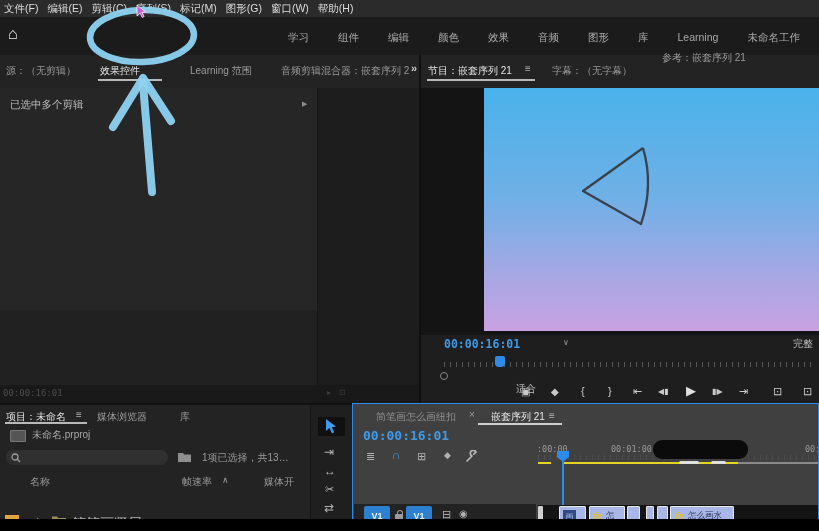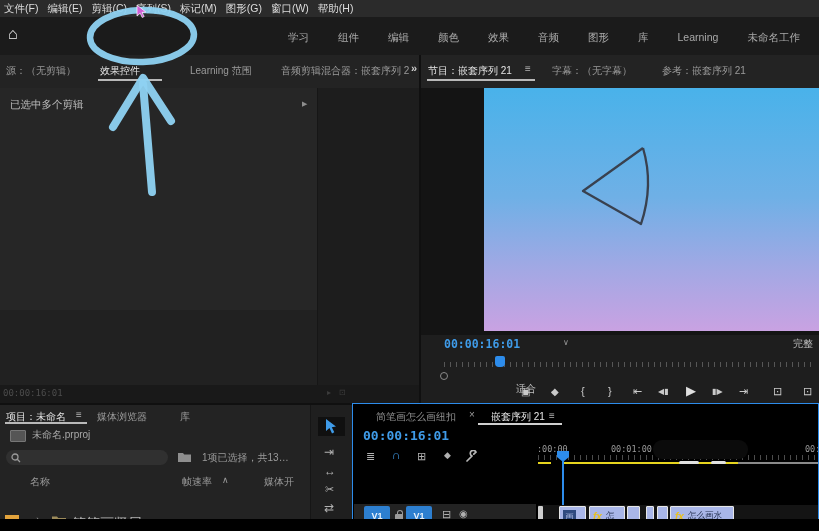--- a/index.html
+++ b/index.html
@@ -69,21 +69,21 @@
   <span class="abs tc" style="left:3px;top:388px;font-size:9px;color:#4c4c4c;">00:00:16:01</span>
   <span class="abs" style="left:327px;top:388px;font-size:8px;color:#3c3c3c;">▸</span>
   <span class="abs" style="left:339px;top:388px;font-size:8px;color:#3c3c3c;">⊡</span>
 
   <div class="abs" style="left:419px;top:55px;width:2px;height:348px;background:#101010;"></div>
   <div class="abs" style="left:421px;top:55px;width:398px;height:33px;background:#232323;"></div>
   <span class="abs tab on" style="left:428px;top:64px;">节目：嵌套序列 21</span>
   <span class="abs icn" style="left:525px;top:64px;">≡</span>
   <div class="abs underline" style="left:427px;top:79px;width:108px;"></div>
   <span class="abs tab" style="left:552px;top:64px;">字幕：（无字幕）</span>
-  <span class="abs tab" style="left:662px;top:64px;">参考：嵌套序列 21</span>
+  <span class="abs tab" style="left:662px;top:51px;">参考：嵌套序列 21</span>
 
   <div class="abs" style="left:421px;top:88px;width:398px;height:247px;background:#141414;"></div>
   <div class="abs" style="left:484px;top:88px;width:335px;height:243px;background:linear-gradient(180deg,#49b2ea 0%,#6fb0e6 45%,#a3a8e4 75%,#c9a2e2 100%);"></div>
   <svg class="abs" style="left:572px;top:140px;" width="90" height="92" viewBox="0 0 90 92">
     <path d="M71,8 L11,51 L69,84 Q82,45 71,8" fill="none" stroke="#39414f" stroke-width="2.3" stroke-linejoin="round"></path>
   </svg>
 
   <div class="abs" style="left:421px;top:335px;width:398px;height:68px;background:#1e1e1e;"></div>
   <span class="abs tc" style="left:444px;top:337px;font-size:11.5px;color:#3f9be8;font-weight:bold;">00:00:16:01</span>
   <span class="abs" style="left:516px;top:338px;font-size:10px;color:#c0c0c0;margin-top:44px;">适合</span>
@@ -151,21 +151,21 @@
     <svg style="position:absolute;left:13px;top:14px;" width="13" height="15" viewBox="0 0 13 15">
       <polygon points="2,0 2,12 5.5,9 8,14.5 10.3,13.3 7.8,8.2 12,7.5" fill="#3f9be8"></polygon>
     </svg>
     <span class="abs" style="left:13px;top:40px;font-size:12px;color:#b0b0b0;">⇥</span>
     <span class="abs" style="left:13px;top:59px;font-size:12px;color:#b0b0b0;">↔</span>
     <span class="abs" style="left:14px;top:78px;font-size:11px;color:#b0b0b0;">✂</span>
     <span class="abs" style="left:13px;top:96px;font-size:12px;color:#b0b0b0;">⇄</span>
     <span class="abs" style="left:14px;top:114px;font-size:11px;color:#b0b0b0;">✎</span>
   </div>
 
-  <div class="abs" style="left:352px;top:403px;width:467px;height:128px;background:#000000;border:1px solid #2d8ceb;box-sizing:border-box;overflow:hidden;">
+  <div class="abs" style="left:352px;top:403px;width:467px;height:128px;background:#404040;border:1px solid #2d8ceb;box-sizing:border-box;overflow:hidden;">
 
     <span style="position:absolute;left:23px;top:6px;font-size:10px;color:#8f8f8f;white-space:nowrap;">简笔画怎么画纽扣</span>
     <span style="position:absolute;left:116px;top:5px;font-size:10px;color:#9a9a9a;">×</span>
     <span style="position:absolute;left:138px;top:6px;font-size:10px;color:#e8e8e8;white-space:nowrap;">嵌套序列 21</span>
     <span style="position:absolute;left:196px;top:6px;font-size:10px;color:#b5b5b5;">≡</span>
     <div style="position:absolute;left:125px;top:19px;width:84px;height:2px;background:#cfcfcf;"></div>
 
     <span class="tc" style="position:absolute;left:10px;top:24px;font-size:13px;color:#3f9be8;font-weight:bold;">00:00:16:01</span>
 
     <span style="position:absolute;left:13px;top:46px;font-size:11px;color:#b0b0b0;">≣</span>

